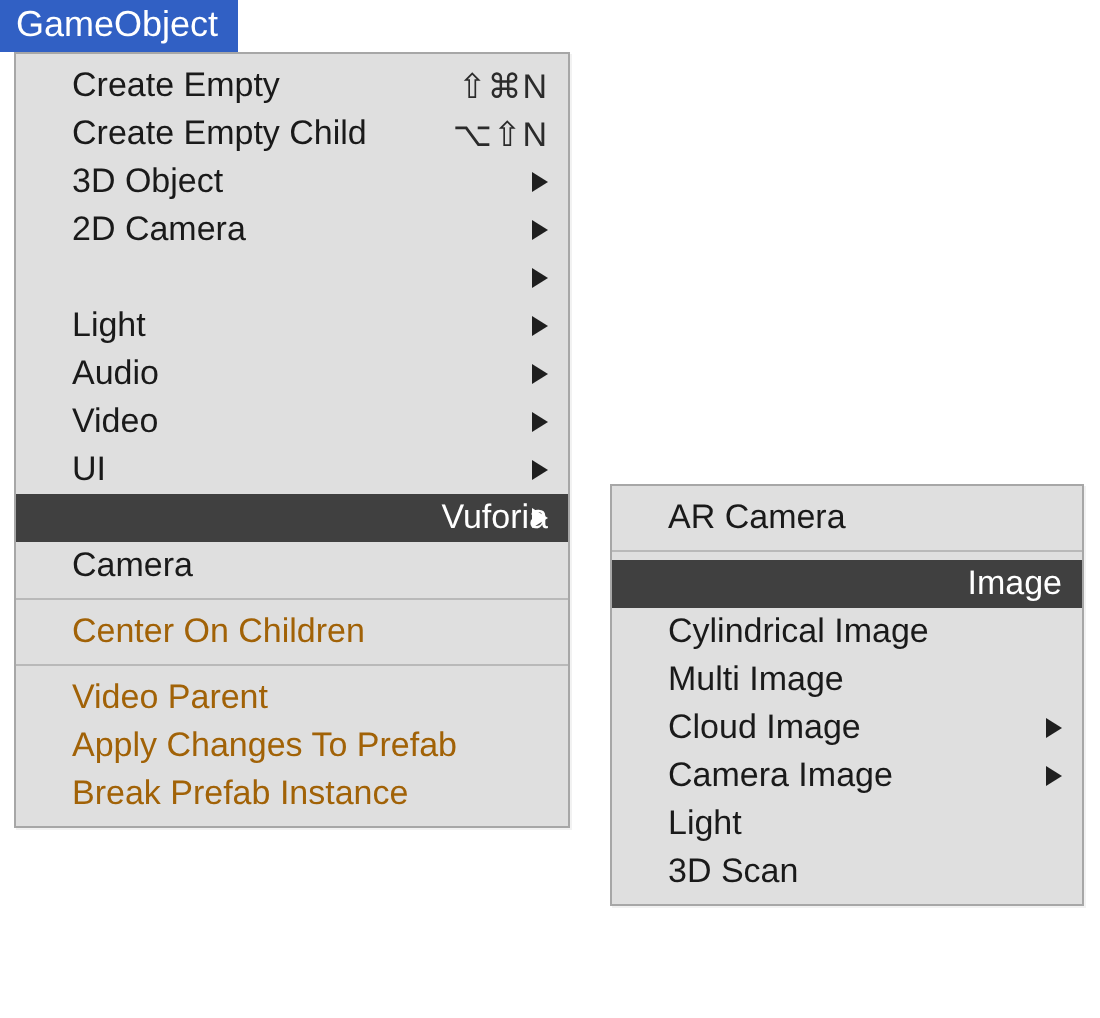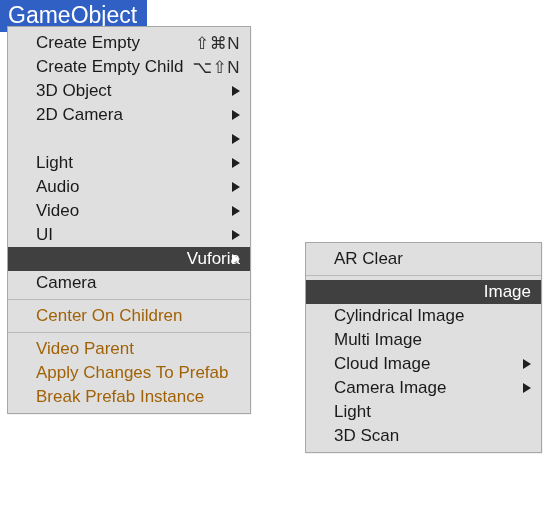--- a/index.html
+++ b/index.html
@@ -14,32 +14,32 @@
       width: 550px;
       height: 509px;
       background: #ffffff;
       position: relative;
     }
     .menu-title {
       display: inline-block;
       background: #3160c4;
       color: #ffffff;
       padding: 2px 10px 3px 8px;
-      font-size: 23px;
+      font-size: 18px;
     }
     .menu-panel {
       position: absolute;
       background: #dfdfdf;
       border: 1px solid #a7a7a7;
       box-shadow: 1px 1px 0 rgba(0,0,0,0.05);
     }
     .main-menu {
       top: 26px;
       left: 7px;
-      width: 244px;
+      width: 278px;
     }
     .sub-menu {
       top: 242px;
       left: 305px;
       width: 237px;
     }
     .menu-item {
       display: flex;
       align-items: center;
       padding: 2px 10px 2px 28px;
@@ -185,21 +185,21 @@
     </div>
     <div class="menu-item disabled">
       <span class="label">Break Prefab Instance</span>
     </div>
     <div style="height: 4px;"></div>
   </div>
 
 <div class="menu-panel sub-menu" id="sub-menu">
     <div style="height: 4px;"></div>
     <div class="menu-item">
-      <span class="label">AR Clear</span>
+      <span class="label">AR Camera</span>
     </div>
     <div class="divider"></div>
     <div class="menu-item selected">
       <span class="label">Image</span>
     </div>
     <div class="menu-item">
       <span class="label">Cylindrical Image</span>
     </div>
     <div class="menu-item">
       <span class="label">Multi Image</span>

